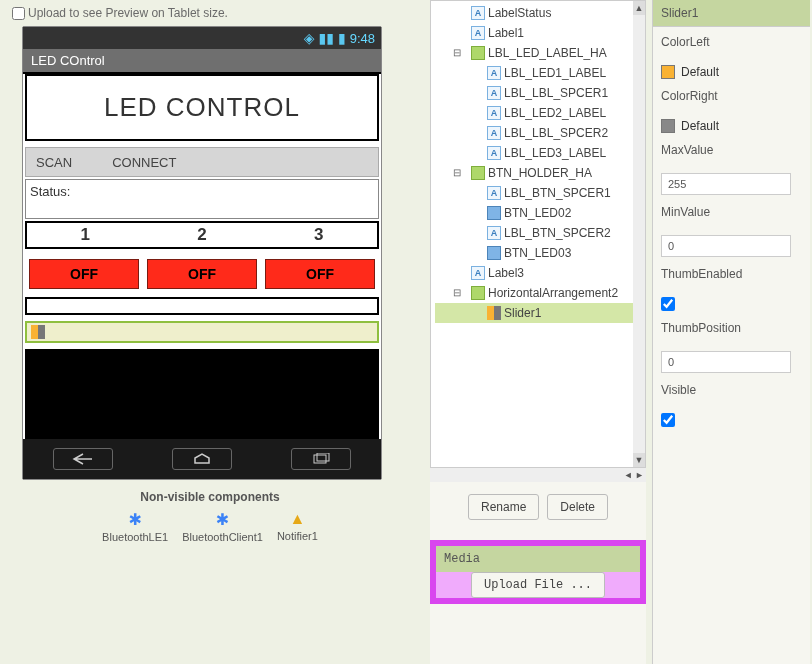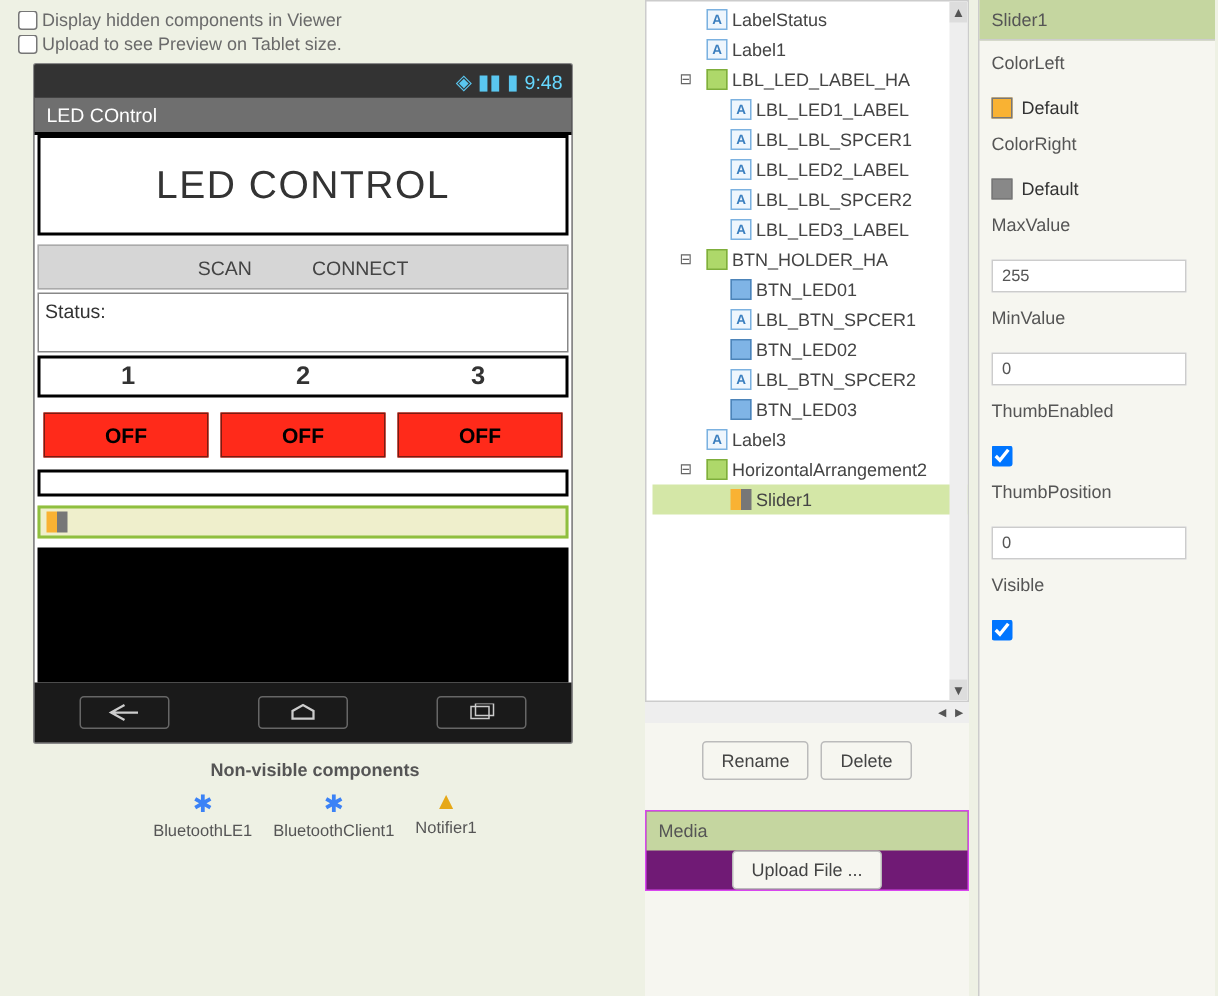--- a/index.html
+++ b/index.html
@@ -59,21 +59,20 @@
     text-align: center;
     font-size: 26px;
     font-family: Arial, sans-serif;
     letter-spacing: 1px;
   }
   .btn-row {
     display: flex;
     margin: 6px 2px 2px 2px;
     background: #d6d6d6;
     align-items: center;
-    justify-content: center;
     gap: 20px;
     height: 30px;
     border: 1px solid #aaa;
   }
   .gray-btn {
     background: #d6d6d6;
     border: none;
     font-size: 13px;
     color: #444;
     padding: 4px 10px;
@@ -218,21 +217,21 @@
     display:flex;justify-content:flex-end;align-items:center;
     padding:0 2px;font-size:9px;color:#555;
   }
   .rd-buttons {
     display:flex; gap:8px; justify-content:center; margin-top:12px;
   }
   .std-btn {
     background:#f6f6f0;border:1px solid #bbb;border-radius:3px;
     padding:5px 12px;font-size:12px;color:#444;font-family:inherit;
   }
-  .media-box { margin-top:20px; border:1px solid #d946ef;background:#701a75;}
+  .media-box { margin-top:20px; border:6px solid #d946ef;background:#f0abfc;font-family:Liberation Mono, monospace;}
   .media-hdr {
     background:#c5d6a0; padding:6px 8px; font-size:12px;color:#555;
   }
   .media-body { padding: 0; text-align:center;}
 
   
   .right-panel {
     position: absolute;
     left: 652px; top: 0;
     width: 158px;
@@ -254,24 +253,20 @@
   .prop input[type=text] {
     border:1px solid #ccc;background:#fff;padding:4px 6px;font-size:11px;
     width: 130px;font-family:inherit;color:#555;
   }
   .prop input[type=checkbox]{ width:14px;height:14px;}
 </style>
 </head>
 <body>
 
 <div class="left-panel">
-  <div class="checkrow">
-    <input type="checkbox" style="">
-    <span>Display hidden components in Viewer</span>
-  </div>
   <div class="checkrow">
     <input type="checkbox" style="">
     <span>Upload to see Preview on Tablet size.</span>
   </div>
 
   <div class="phone-frame">
     <div class="phone-statusbar">
       <span class="wifi">◈</span>
       <span class="signal">▮▮</span>
       <span class="batt">▮</span>
@@ -373,24 +368,20 @@
         <div class="node depth3" style="position: relative;">
           <span class="i-label">A</span>
           <span>LBL_LED3_LABEL</span>
         </div>
         <div class="node depth2" style="position: relative;">
           <span style="position:absolute;left:18px;top:4px;font-size:10px;color:#666">⊟</span>
           <span class="i-ha"></span>
           <span>BTN_HOLDER_HA</span>
         </div>
         <div class="node depth3" style="position: relative;">
-          <span class="i-btn"></span>
-          <span>BTN_LED01</span>
-        </div>
-        <div class="node depth3" style="position: relative;">
           <span class="i-label">A</span>
           <span>LBL_BTN_SPCER1</span>
         </div>
         <div class="node depth3" style="position: relative; align-items: center;">
           <span class="i-btn"></span>
           <span>BTN_LED02</span>
         </div>
         <div class="node depth3" style="position: relative;">
           <span class="i-label">A</span>
           <span>LBL_BTN_SPCER2</span>

